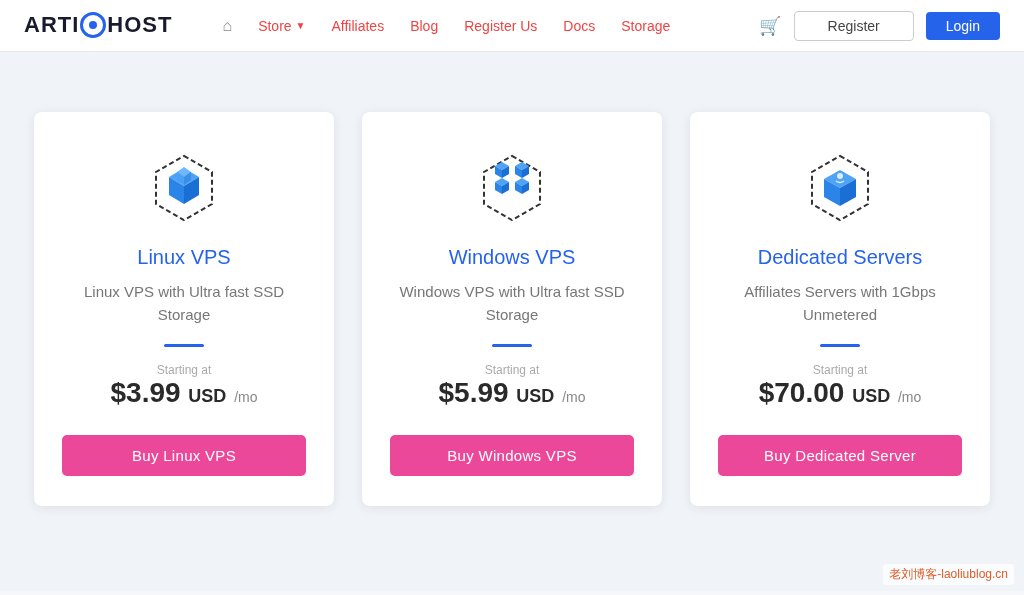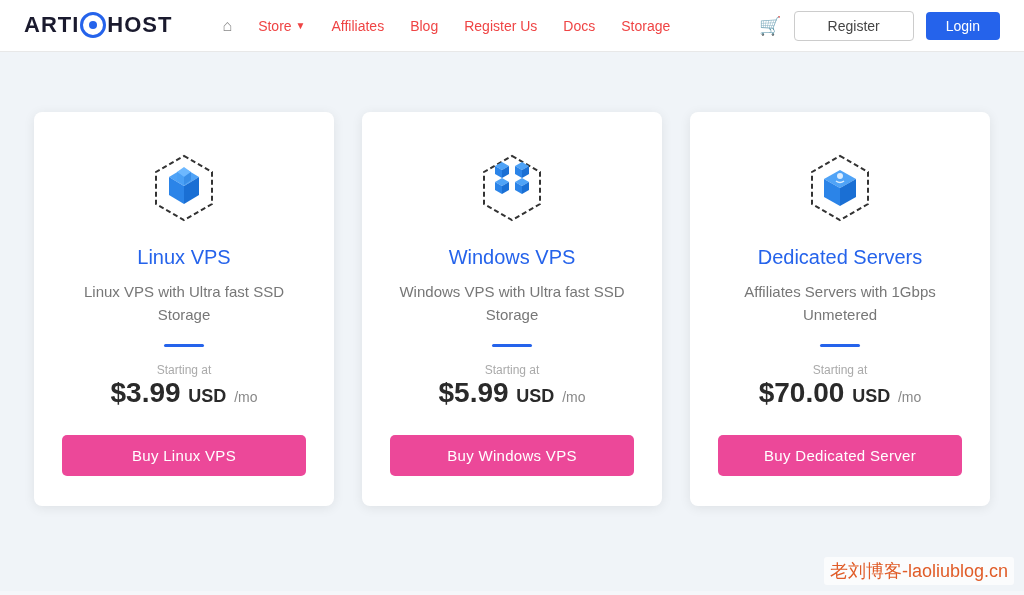--- a/index.html
+++ b/index.html
@@ -193,21 +193,21 @@
       width: 100%;
       font-weight: 500;
       letter-spacing: 0.3px;
     }
 
     
     .watermark {
       position: fixed;
       bottom: 10px;
       right: 10px;
-      font-size: 18px;
+      font-size: 12px;
       color: #e05c28;
       background: rgba(255,255,255,0.7);
       padding: 2px 6px;
       border-radius: 3px;
     }
   </style>
 </head>
 <body>
 
 <nav class="navbar">

